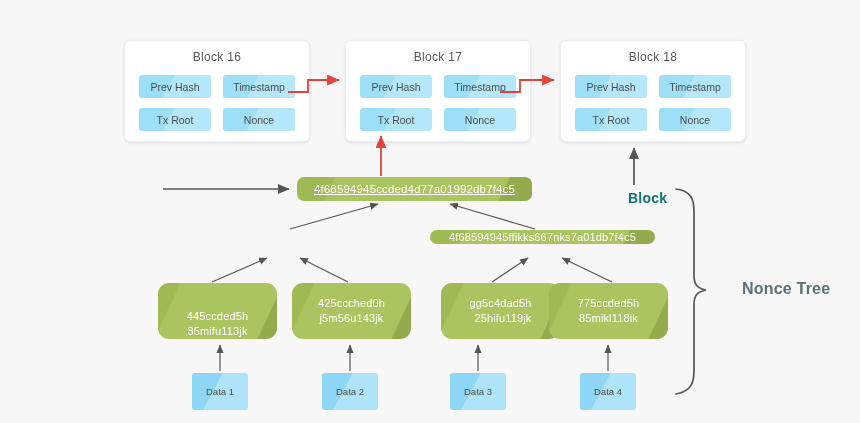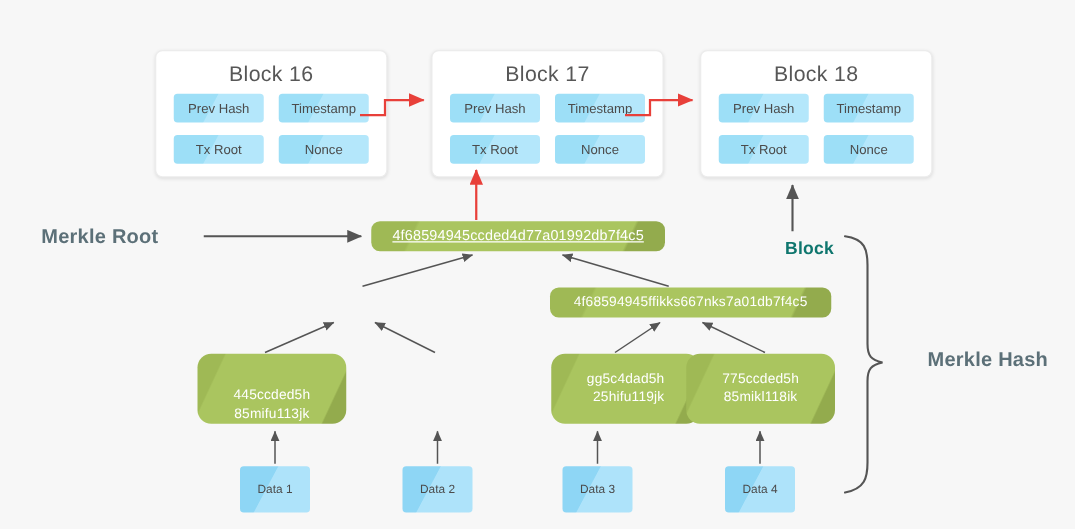--- a/index.html
+++ b/index.html
@@ -18,21 +18,21 @@
     background:#ffffff;
     border:1px solid #ececec;
     border-radius:6px;
     box-shadow:0 1px 3px rgba(0,0,0,0.10);
     box-sizing:border-box;
   }
   .block-title{
     position:absolute;
     left:0;right:0;top:9px;
     text-align:center;
-    font-size:17px;
+    font-size:12px;
     color:#575757;
     letter-spacing:.3px;
   }
   .field{
     position:absolute;
     height:23px;
     border-radius:3px;
     background:linear-gradient(118deg,#9ddff7 0%,#9ddff7 42%,#b4e7fb 43%,#b4e7fb 100%);
     color:#4b4b4b;
     font-size:10.5px;
@@ -106,51 +106,56 @@
     <div class="block-title">Block 18</div>
     <div class="field" style="left:14px;top:34px;width:72px;">Prev Hash</div>
     <div class="field" style="left:98px;top:34px;width:72px;">Timestamp</div>
     <div class="field" style="left:14px;top:67px;width:72px;">Tx Root</div>
     <div class="field" style="left:98px;top:67px;width:72px;">Nonce</div>
   </div>
 
   <div class="gnode root" style="left:297px;top:177px;width:235px;height:24px;text-decoration:underline;">4f68594945ccded4d77a01992db7f4c5</div>
 
 
-  <div class="gnode mid" style="left:440px;top:230px;width:225px;height:24px;">4f68594945ffikks667nks7a01db7f4c5</div>
+  <div class="gnode mid" style="left:430px;top:230px;width:225px;height:14px;">4f68594945ffikks667nks7a01db7f4c5</div>
 
   <div class="gnode leaf" style="left:158px;top:283px;width:119px;height:56px;align-items:flex-end;">
     <div>
       <span>445ccded5h</span><br>
       <span>85mifu113jk</span>
     </div>
   </div>
 
+  <div class="gnode leaf" style="left:292px;top:283px;width:119px;height:56px;">
+    <div>
+      <span>425ccched0h</span><br>
+      <span>j5m56u143jk</span>
+    </div>
+  </div>
 
   <div class="gnode leaf" style="left:441px;top:283px;width:119px;height:56px;text-align:right;">
     <div>
       <span>gg5c4dad5h</span><br>
       <span>25hifu119jk</span>
     </div>
   </div>
 
   <div class="gnode leaf" style="left:549px;top:283px;width:119px;height:56px;">
     <div>
       <span>775ccded5h</span><br>
       <span>85mikl118ik</span>
     </div>
   </div>
 
   <div class="data-box" style="left:192px;top:373px;width:56px;">Data 1</div>
   <div class="data-box" style="left:322px;top:373px;width:56px;">Data 2</div>
   <div class="data-box" style="left:450px;top:373px;width:56px;">Data 3</div>
   <div class="data-box" style="left:580px;top:373px;width:56px;">Data 4</div>
 
-  <div class="side-label label-merkle-root">Merkle Root</div>
-  <div class="side-label label-merkle-tree">Merkle Hash</div>
+  <div class="side-label label-merkle-tree">Nonce Tree</div>
   <div class="side-label label-block">Block</div>
 
   <svg class="layer" viewBox="0 0 860 423">
     <defs>
       <marker id="arrGray" markerWidth="8" markerHeight="8" refX="6.6" refY="3" orient="auto">
         <path d="M0,0 L7,3 L0,6 z" fill="#555555"></path>
       </marker>
       <marker id="arrRed" markerWidth="8" markerHeight="8" refX="6.6" refY="3" orient="auto">
         <path d="M0,0 L7,3 L0,6 z" fill="#e8403a"></path>
       </marker>

